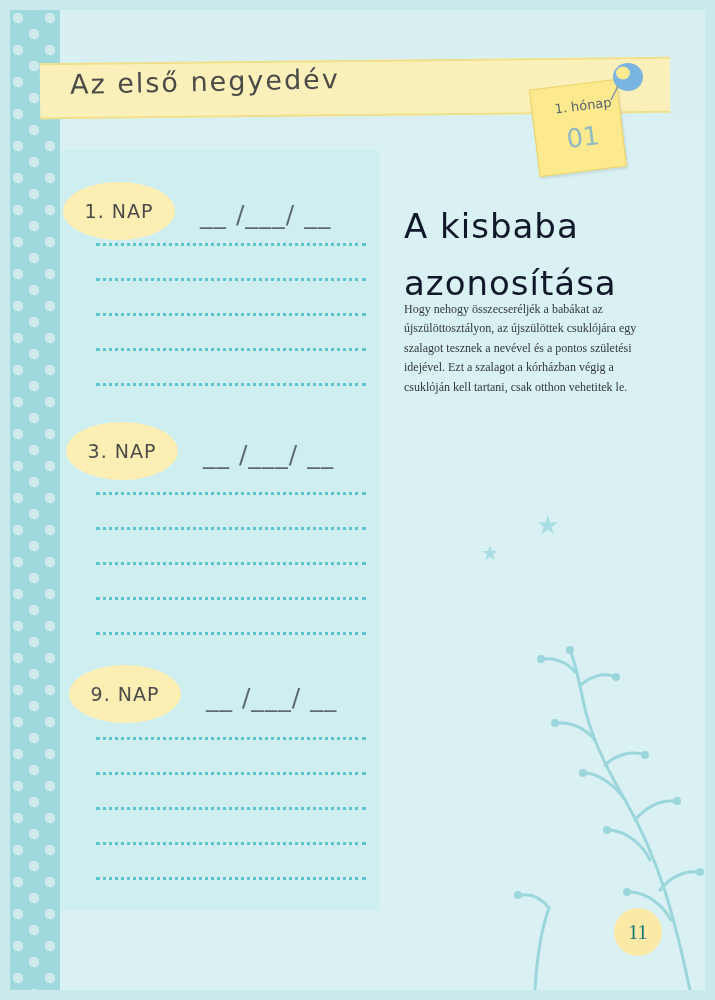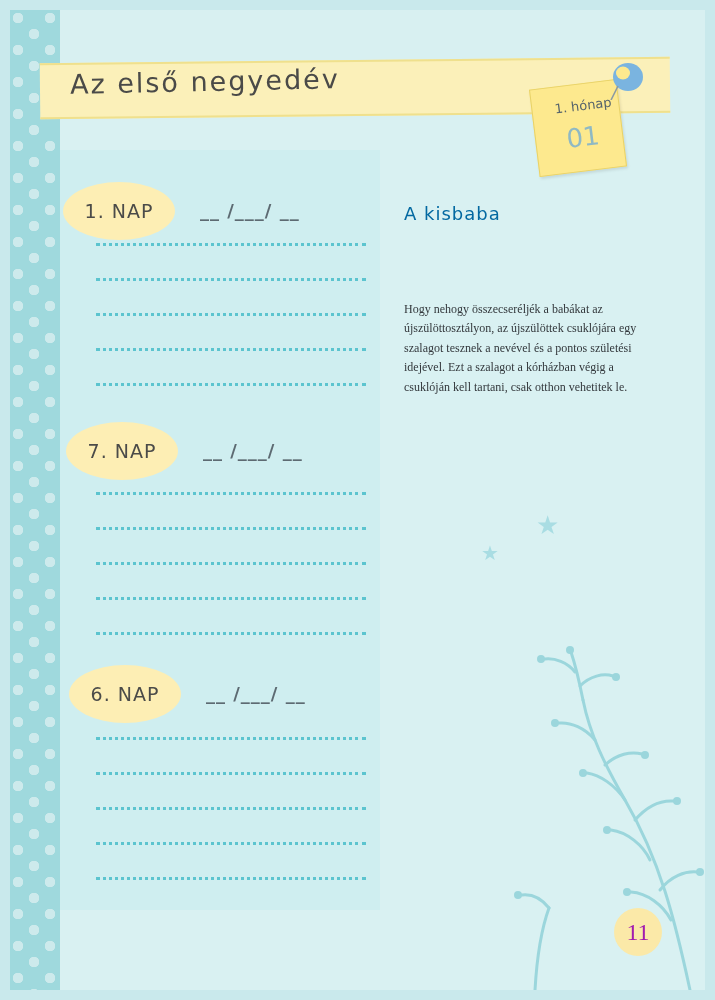--- a/index.html
+++ b/index.html
@@ -148,44 +148,43 @@
     width: 112px;
     text-align: center;
     font-family: "DejaVu Sans", sans-serif;
     font-size: 19px;
     color: #4b4b49;
     letter-spacing: 1px;
   }
   .date-blanks {
     position: absolute;
     font-family: "DejaVu Sans", sans-serif;
-    font-size: 18px;
+    font-size: 25px;
     color: #5d6a72;
     letter-spacing: 1px;
     white-space: nowrap;
-    font-weight: bold;
   }
 
   
   .rule {
     position: absolute;
     height: 0;
     border-top: 3px dotted #5cc4cf;
     width: 270px;
   }
 
   
   .hand-title {
     position: absolute;
     left: 404px;
     top: 200px;
     width: 260px;
     font-family: "DejaVu Sans", sans-serif;
-    font-size: 18px;
-    color: #0369a1;
+    font-size: 34px;
+    color: #0f172a;
     line-height: 1.55;
     letter-spacing: 1px;
   }
   .hand-title .w2 { display: inline-block; margin-top: 4px; }
   .body-copy {
     position: absolute;
     left: 404px;
     top: 300px;
     width: 252px;
     font-family: "Liberation Serif", serif;
@@ -225,22 +224,22 @@
   }
   .page-number {
     position: absolute;
     left: 614px;
     top: 908px;
     width: 48px;
     height: 48px;
     line-height: 48px;
     text-align: center;
     font-family: "Liberation Serif", serif;
-    font-size: 24px;
-    color: #a21caf;
+    font-size: 20px;
+    color: #0f766e;
   }
 </style>
 </head>
 <body>
 
 <div class="page">
 
   <div class="outer-frame"></div>
   <div class="pattern-strip"></div>
   <div class="content-panel"></div>
@@ -262,39 +261,40 @@
   <div class="day-bubble" style="left:63px; top:182px;"></div>
   <div class="day-label" style="left:63px; top:200px;">1. NAP</div>
   <div class="date-blanks" style="left:200px; top:200px;">__ /___/ __</div>
   <div class="rule" style="left:96px; top:243px;"></div>
   <div class="rule" style="left:96px; top:278px;"></div>
   <div class="rule" style="left:96px; top:313px;"></div>
   <div class="rule" style="left:96px; top:348px;"></div>
   <div class="rule" style="left:96px; top:383px;"></div>
 
   <div class="day-bubble" style="left:66px; top:422px;"></div>
-  <div class="day-label" style="left:66px; top:440px;">7. NAP</div>
+  <div class="day-label" style="left:66px; top:440px;">3. NAP</div>
   <div class="date-blanks" style="left:203px; top:440px;">__ /___/ __</div>
   <div class="rule" style="left:96px; top:492px;"></div>
   <div class="rule" style="left:96px; top:527px;"></div>
   <div class="rule" style="left:96px; top:562px;"></div>
   <div class="rule" style="left:96px; top:597px;"></div>
   <div class="rule" style="left:96px; top:632px;"></div>
 
   <div class="day-bubble" style="left:69px; top:665px;"></div>
-  <div class="day-label" style="left:69px; top:683px;">6. NAP</div>
+  <div class="day-label" style="left:69px; top:683px;">9. NAP</div>
   <div class="date-blanks" style="left:206px; top:683px;">__ /___/ __</div>
   <div class="rule" style="left:96px; top:737px;"></div>
   <div class="rule" style="left:96px; top:772px;"></div>
   <div class="rule" style="left:96px; top:807px;"></div>
   <div class="rule" style="left:96px; top:842px;"></div>
   <div class="rule" style="left:96px; top:877px;"></div>
 
   <div class="hand-title">
     <span>A kisbaba</span><br>
+    <span class="w2">azonosítása</span>
   </div>
   <div class="body-copy">Hogy nehogy összecseréljék a babákat az újszülöttosztályon, az újszülöttek csuklójára egy szalagot tesznek a nevével és a pontos születési idejével. Ezt a szalagot a kórházban végig a csuklóján kell tartani, csak otthon vehetitek le.</div>
 
   <div class="star" style="left:536px; top:512px;">★</div>
   <div class="star s2" style="left:481px; top:543px;">★</div>
 
   <svg class="branches" viewBox="0 0 230 430">
     <g stroke="#9bd6dc" stroke-width="3" fill="none" stroke-linecap="round">
       <path d="M215 430 C200 360, 185 300, 150 240 C130 205, 115 175, 108 140"></path>
       <path d="M150 240 C140 225, 125 215, 112 213"></path>

